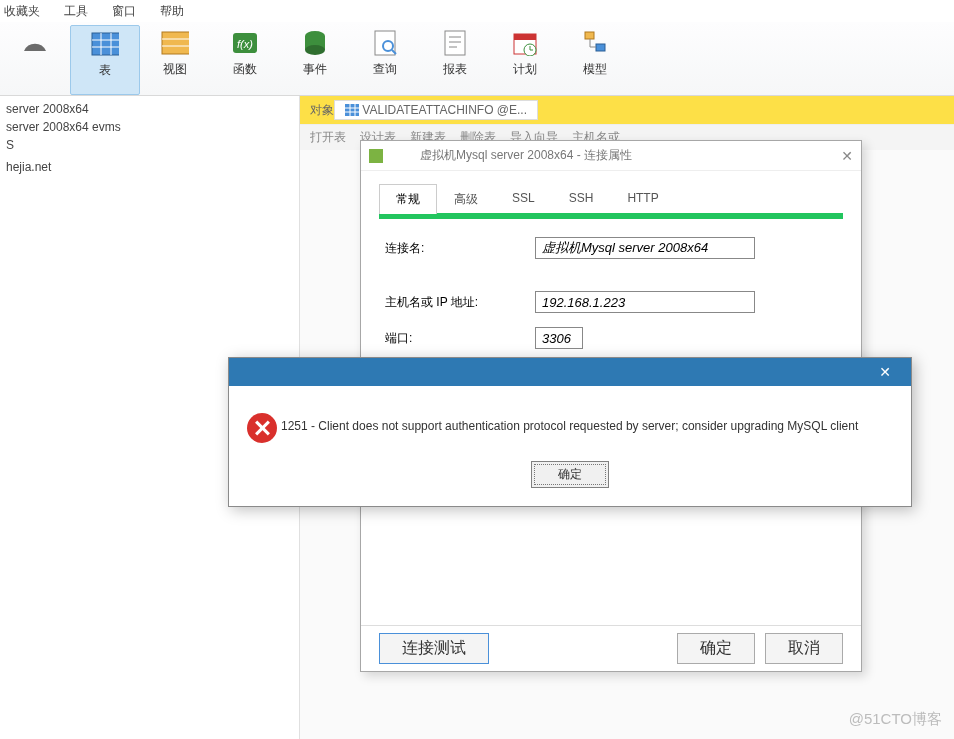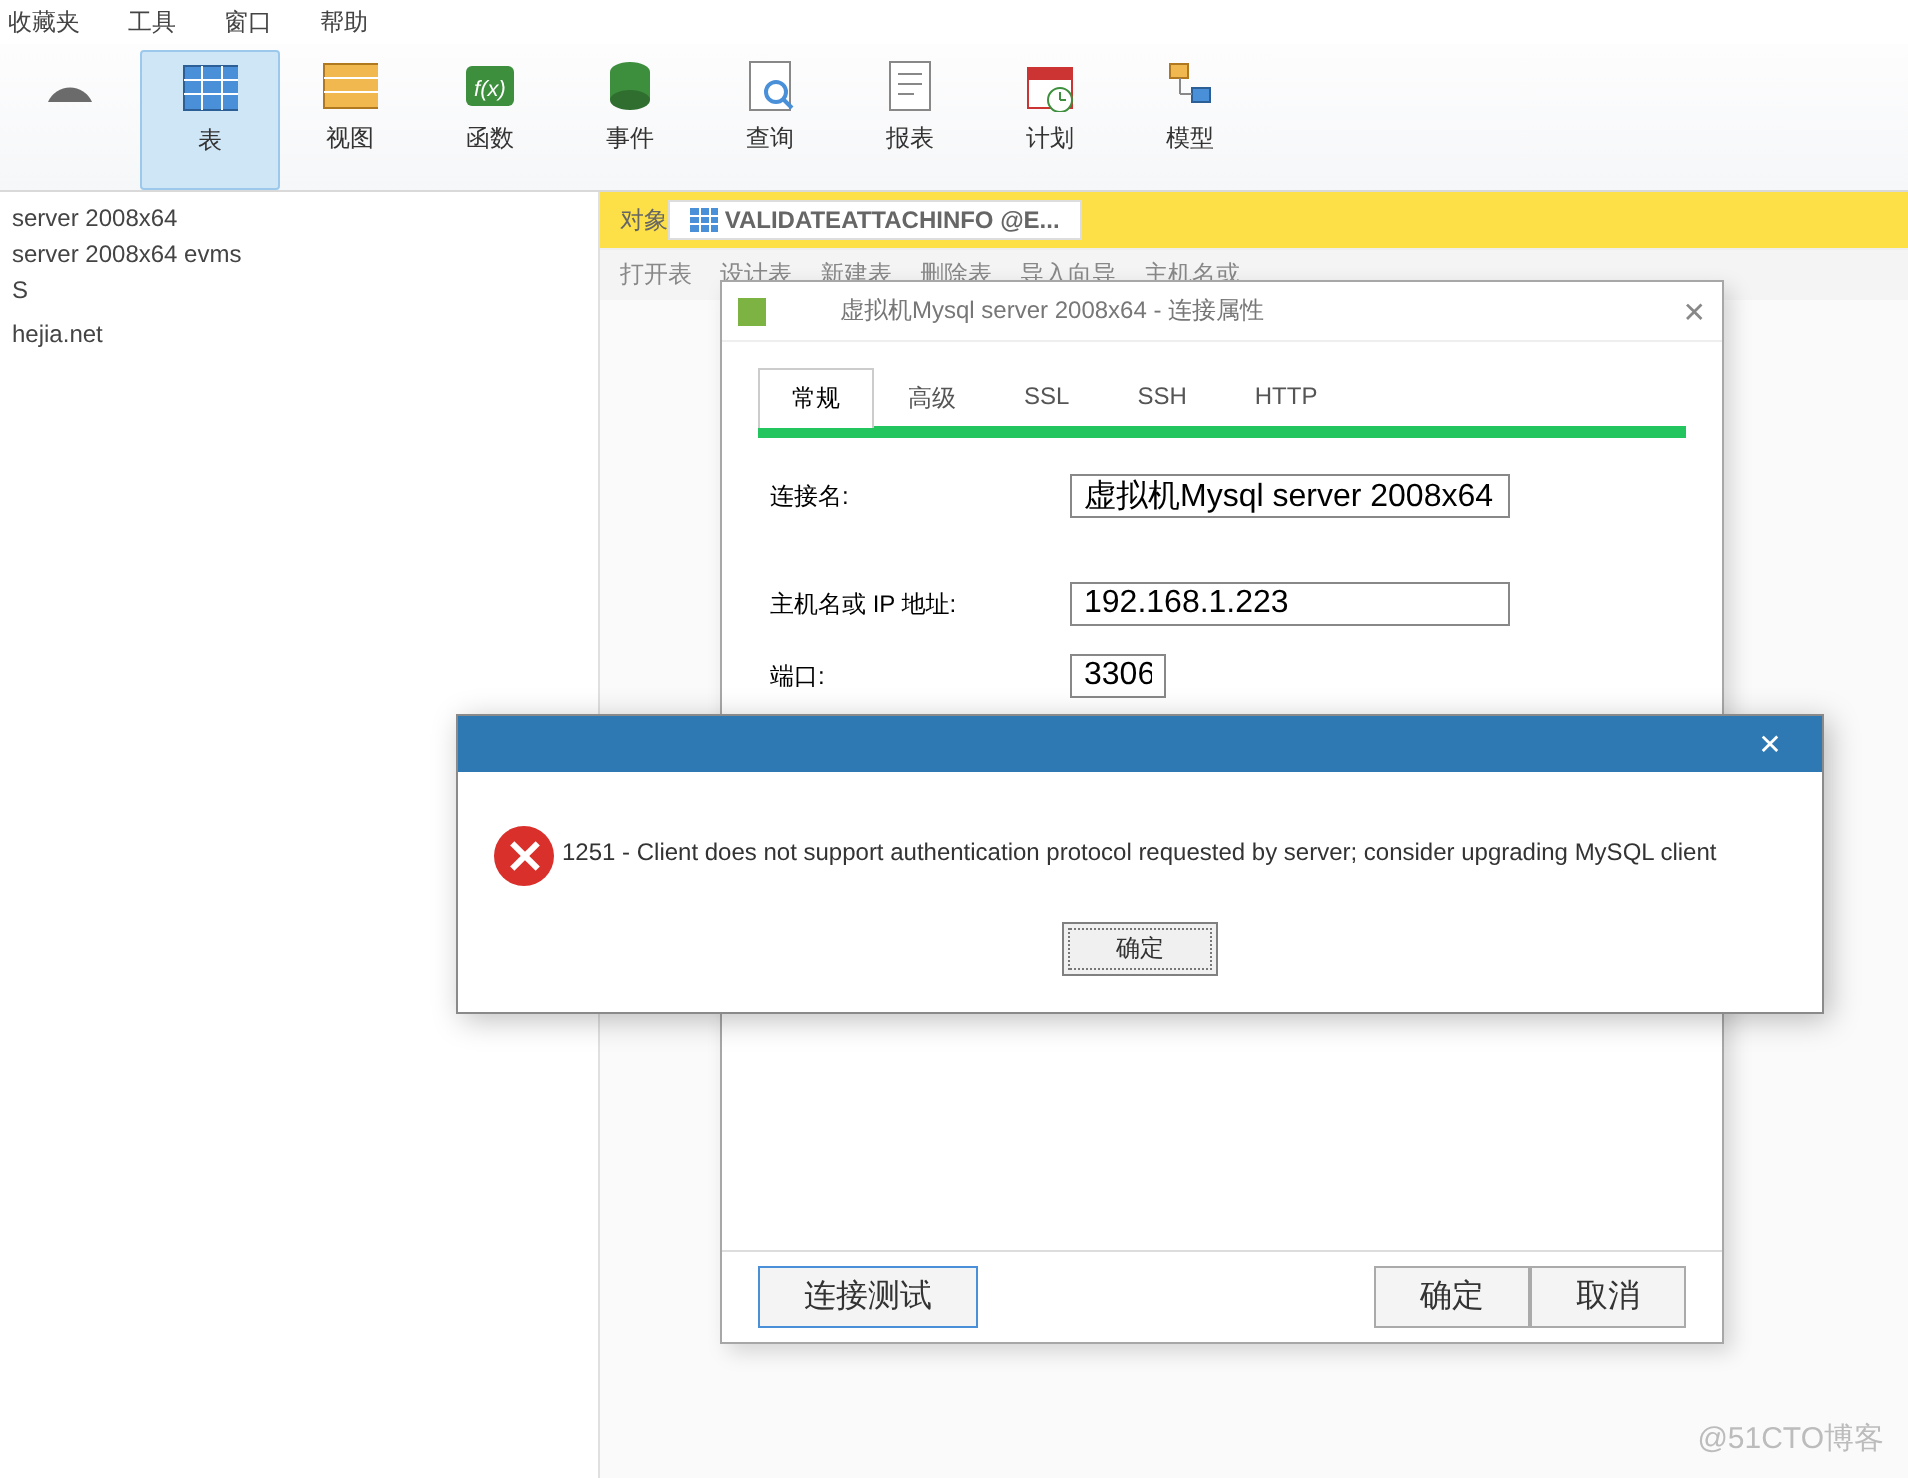--- a/index.html
+++ b/index.html
@@ -13,45 +13,45 @@
 .tool.selected { background: #cfe6f7; border: 1px solid #9cc9eb; border-radius: 2px; }
 .tool .ticon { width: 28px; height: 28px; display:flex; align-items:center; justify-content:center; }
 .tool span { font-size: 12px; color: #333; }
 
 .main { display: flex; height: calc(100% - 96px); }
 .sidebar { width: 300px; border-right: 1px solid #e0e0e0; padding: 4px 6px; }
 .sidebar div { padding: 2px 0; color: #444; white-space: nowrap; overflow: hidden; }
 
 .content { flex: 1; position: relative; background: #fafafa; }
 .obj-row { display:flex; align-items:center; padding:4px 10px; color:#666; border-bottom:1px solid #eee; background:#fde047; }
-.obj-row .tabish { padding:2px 10px; border:1px solid #ddd; background:#fff;font-weight:bold; }
+.obj-row .tabish { padding:2px 10px; border:1px solid #ddd; background:#fff; }
 .open-row { display:flex; align-items:center; gap:14px; padding:4px 10px; color:#888; background:#f4f4f4; }
 
 
 .conn-dlg { position:absolute; left:360px; top:140px; width:502px; height:532px; background:#fff; border:1px solid #a7a7a7; box-shadow: 4px 4px 10px rgba(0,0,0,.15); }
 .conn-title { height:30px; display:flex; align-items:center; padding:0 8px; color:#777; background:#fff; border-bottom:1px solid #eee;gap:31px; }
 .conn-title .nicon { width:14px;height:14px;background:#7cb342;margin-right:6px; }
 .conn-title .close { margin-left:auto; font-size:14px; color:#888; cursor:default; }
 .conn-body { padding: 12px 18px 0 18px; height: calc(100% - 30px - 46px); }
 .tabs { display:flex; border-bottom:6px solid #22c55e; }
 .tabs div { padding:6px 16px; border:1px solid transparent; border-bottom:none; position:relative; top:1px; color:#555; }
 .tabs div.active { background:#fff; border-color:#ccc; color:#000; }
 .form { padding: 18px 6px; }
 .frow { display:flex; align-items:center; margin-bottom:14px; }
 .frow label { width:150px; color:#000000; }
-.frow input { border:1px solid #888; padding:3px 6px; font-size:16px; height:22px; }
+.frow input { border:1px solid #888; padding:3px 6px; font-size:13px; height:22px;font-style:italic; }
 .frow input.name { width:220px; }
 .frow input.host { width:220px; }
 .frow input.port { width:48px; }
 .frow input.user { width:130px; }
 .conn-footer { position:absolute; bottom:0; left:0; right:0; height:46px; border-top:1px solid #ddd; display:flex; align-items:center; padding:0 18px; }
 .conn-footer .btn { border:1px solid #aaa; background:#f4f4f4; padding:4px 22px; font-size:16px; cursor:default; }
 .conn-footer .btn.test { border:1px solid #4a90d9; }
 .conn-footer .spacer { flex:1; }
-.conn-footer .btn + .btn { }
+.conn-footer .btn + .btn { margin-left:10px; }
 
 
 .err-dlg { position:absolute; left:228px; top:357px; width:684px; background:#fff; border:1px solid #8a8a8a; box-shadow: 3px 3px 14px rgba(0,0,0,.25); }
 .err-titlebar { height:28px; background:#2e79b3; display:flex; align-items:center; justify-content:flex-end; padding-right:6px; }
 .err-titlebar .x { width:40px; height:22px; background:#2e79b3; color:#fff; text-align:center; line-height:22px; font-size:14px; }
 .err-body { display:flex; align-items:flex-start; padding:27px 18px 10px 18px; gap:4px; }
 .err-icon { width:30px; height:30px; border-radius:50%; background:#d9302c; position:relative; flex:0 0 30px; }
 .err-icon::before, .err-icon::after { content:""; position:absolute; left:14px; top:6px; width:3px; height:18px; background:#fff; }
 .err-icon::before { transform:rotate(45deg); }
 .err-icon::after { transform:rotate(-45deg); }

